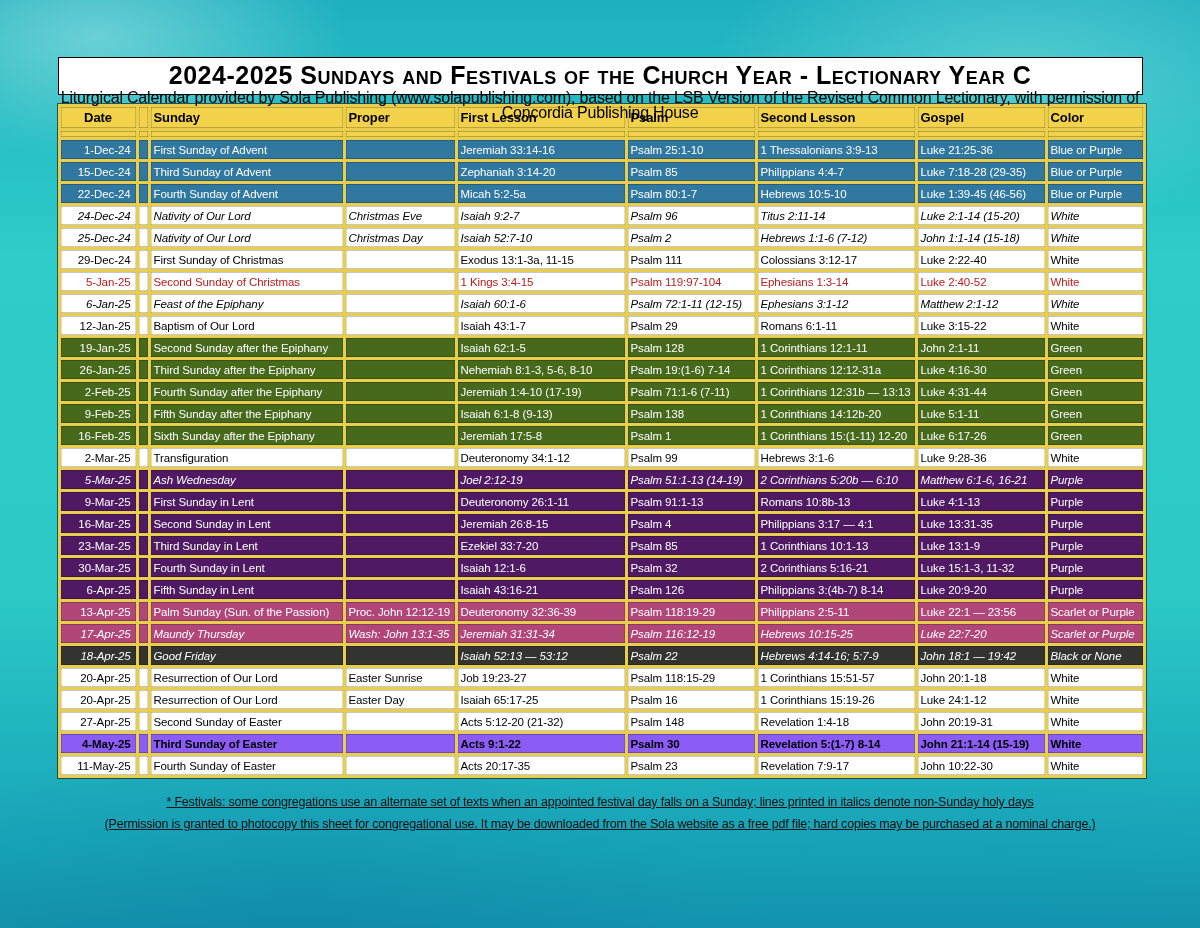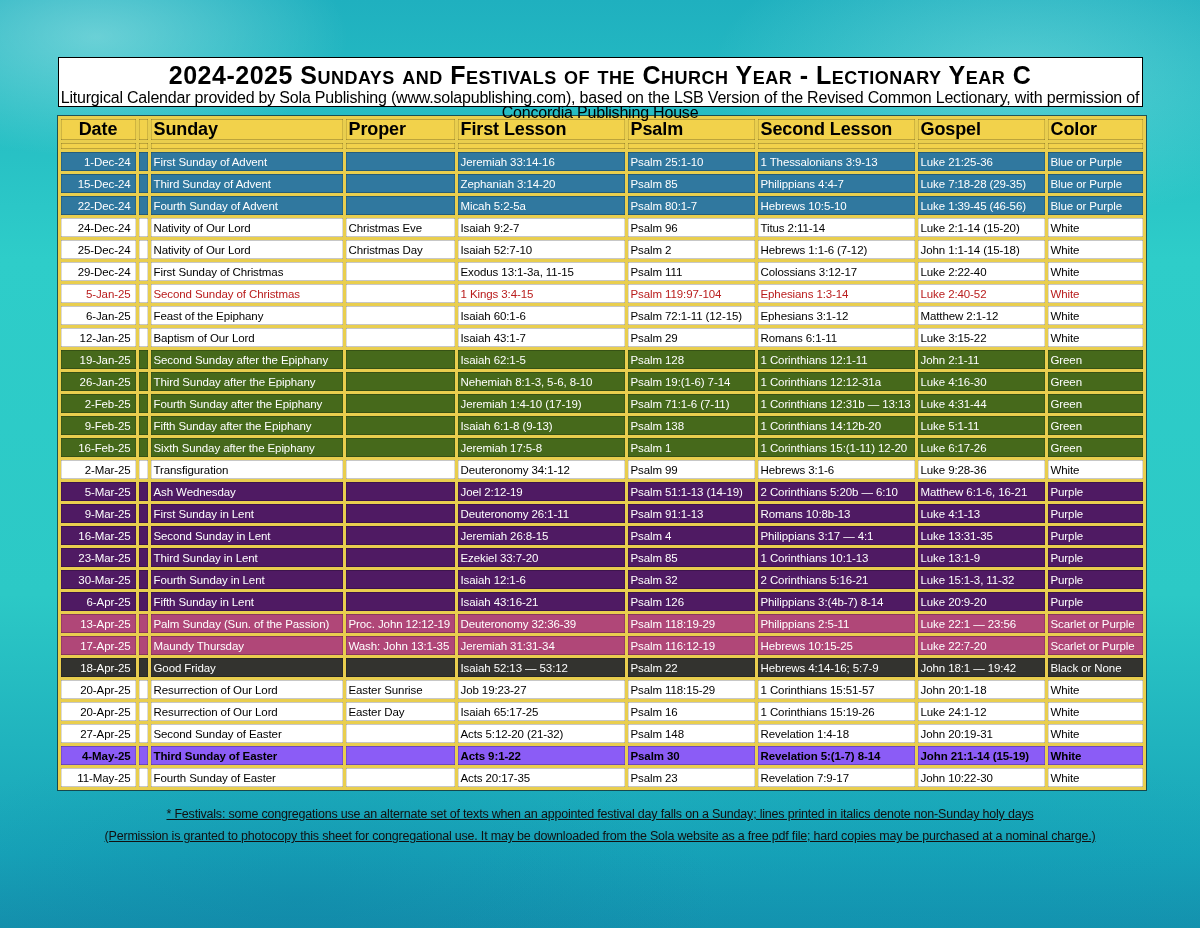--- a/index.html
+++ b/index.html
@@ -12,47 +12,47 @@
       radial-gradient(ellipse 500px 240px at 85% 8%, rgba(190,250,245,.32), rgba(190,250,245,0) 62%),
       radial-gradient(ellipse 520px 210px at 50% 48%, rgba(130,240,228,.22), rgba(130,240,228,0) 60%),
       radial-gradient(ellipse 640px 260px at 25% 97%, rgba(10,120,160,.28), rgba(10,120,160,0) 65%),
       radial-gradient(ellipse 720px 300px at 75% 102%, rgba(13,150,180,.33), rgba(13,150,180,0) 70%),
       linear-gradient(180deg,#1fb0bf 0%, #2ecdc9 28%, #2cc9c6 64%, #17a3b8 92%, #1591ad 100%);
   }
   .sheet{width:1085px;margin:0 auto;padding-top:57px;}
   .title-band{
     background:var(--title-band-bg,#fff);
     border:1px solid #000;
-    height:50px;text-align:center;box-sizing:border-box;padding-top:3px;
+    height:38px;text-align:center;box-sizing:border-box;padding-top:3px;
   }
   .page-title{
     font-size:25px;font-weight:bold;font-variant:small-caps;
     letter-spacing:.5px;line-height:29px;color:#000;
   }
   .page-subtitle{font-size:16px;line-height:15px;color:#000;letter-spacing:-.2px;}
   table{
     width:1085px;table-layout:fixed;border-collapse:collapse;
     margin-top:9px;background:var(--grid-yellow,#e9ce4e);
     box-shadow:0 0 0 1px rgba(20,20,20,.65);
   }
   th,td{
     border:3px solid var(--grid-yellow,#e9ce4e);
     font-size:11.5px;height:19px;padding:0 3px;
     overflow:hidden;white-space:nowrap;letter-spacing:-.1px;
     box-shadow:inset 0 1px 0 rgba(0,0,0,.22), inset 0 -1px 0 rgba(0,0,0,.22),
                inset 1px 0 0 rgba(0,0,0,.14), inset -1px 0 0 rgba(0,0,0,.14);
   }
   thead th{
     background:var(--header-bg,#f2d24b);
-    font-weight:bold;text-align:left;font-size:18px;height:21px;color:#000;
+    font-weight:bold;text-align:left;font-size:13px;height:21px;color:#000;
   }
   thead th:first-child{text-align:center;}
   tr.spacer-row td{height:6px;background:var(--header-bg,#f2d24b);}
   td.date{text-align:right;padding-right:5px;}
-  tr.italic{}
+  tr.italic{font-style:italic;}
   .footnotes{
     text-align:center;margin-top:13px;
     font-size:12.5px;line-height:22px;color:#101010;letter-spacing:-.2px;text-decoration:underline;
   }
 </style>
 </head>
 <body>
 
 <div class="sheet">
 

